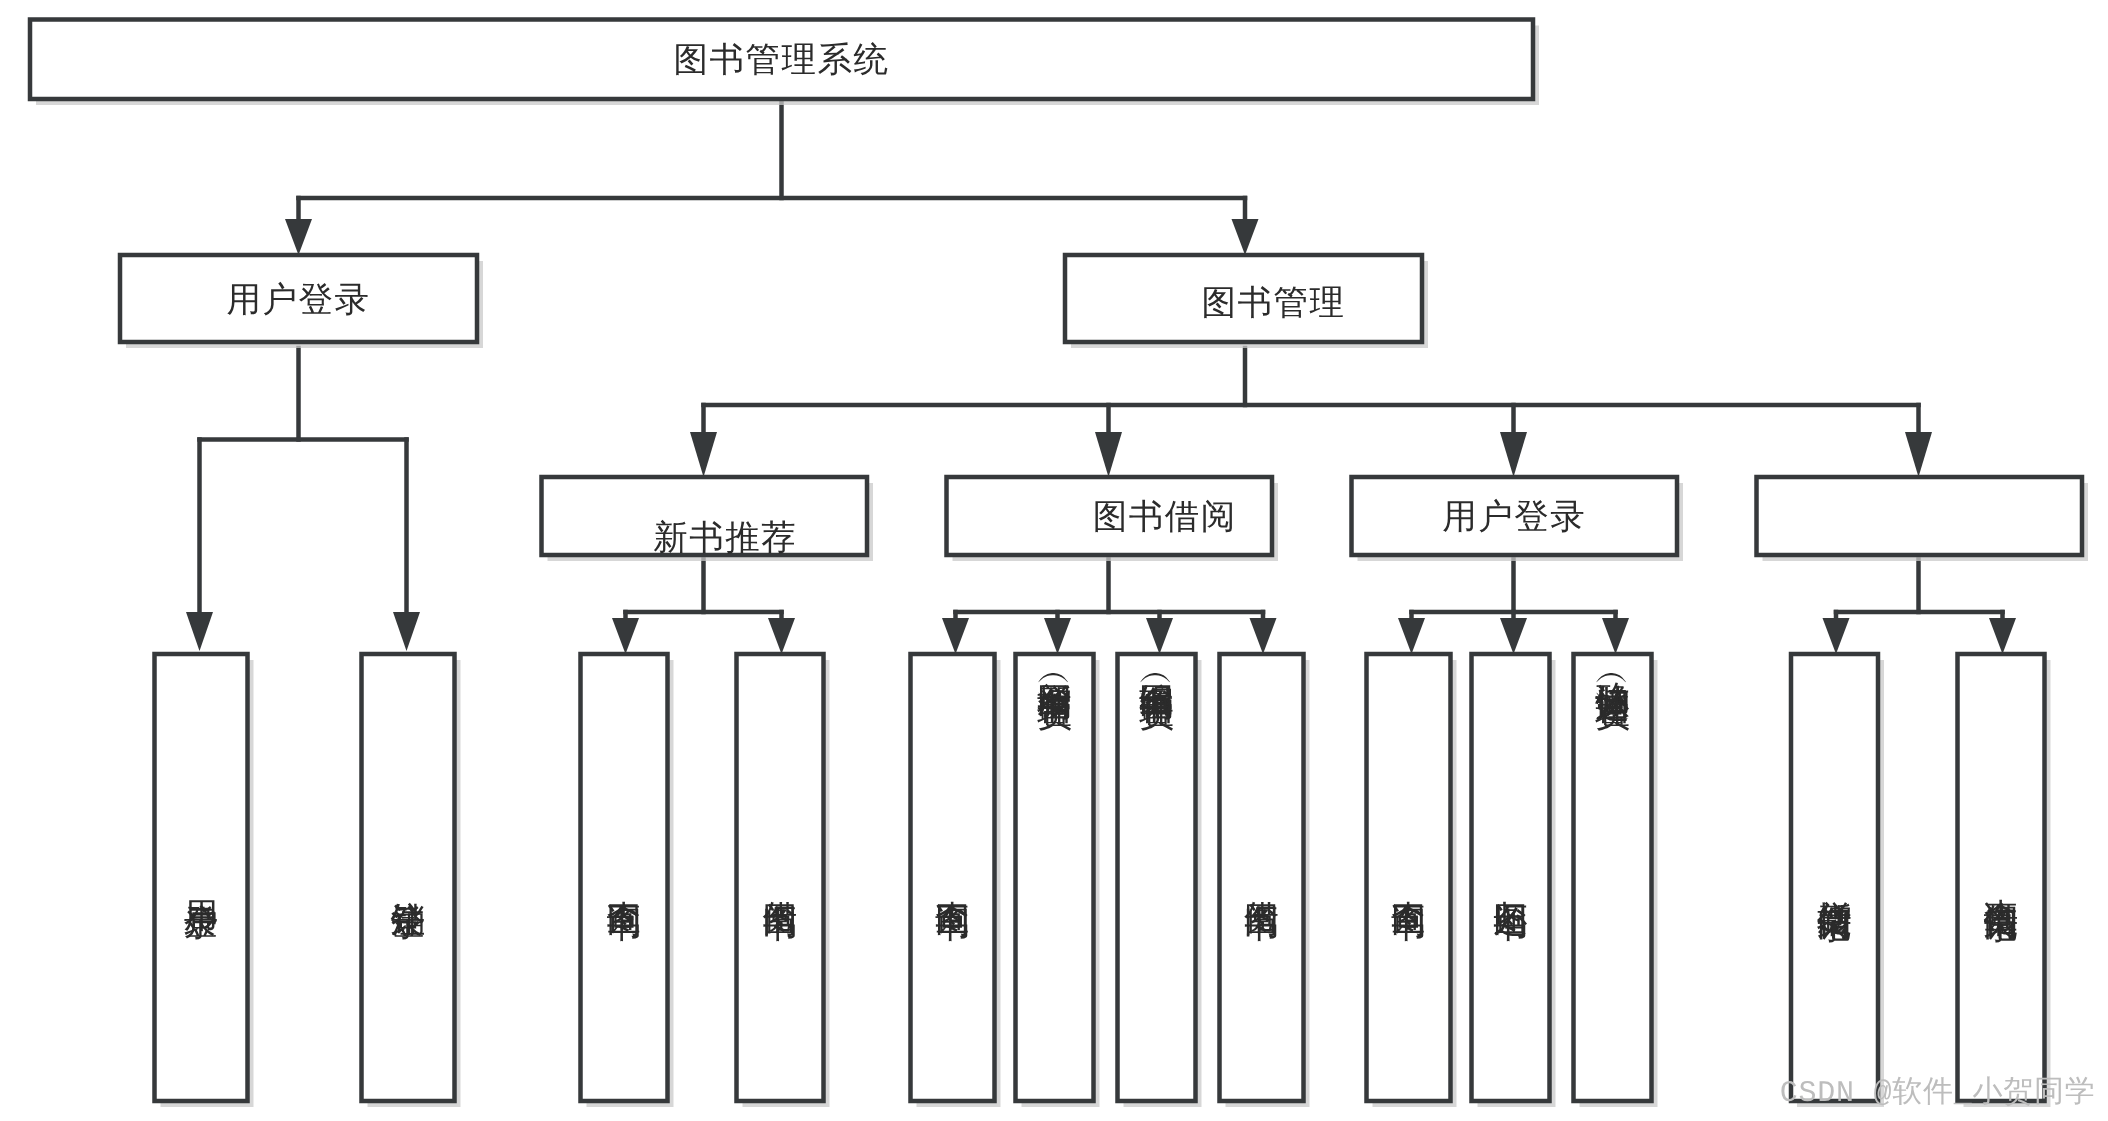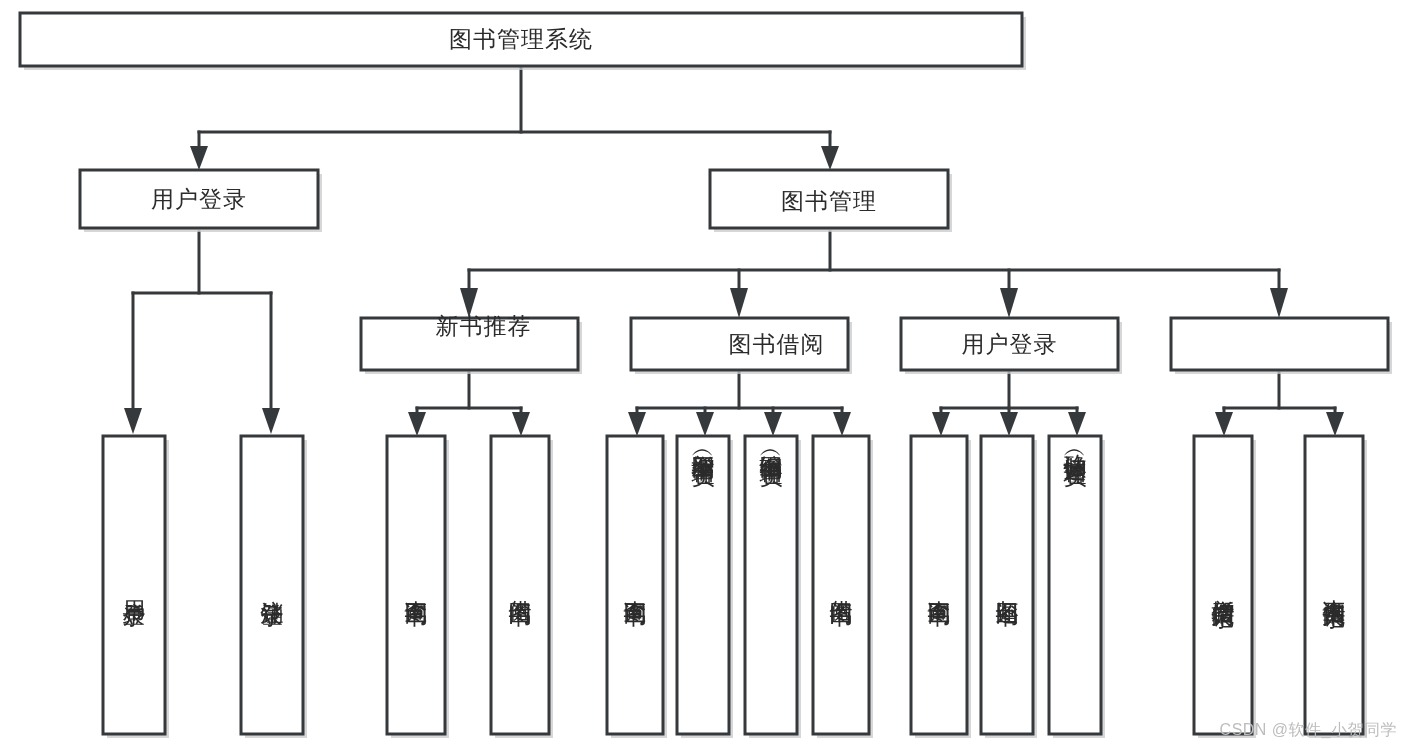--- a/index.html
+++ b/index.html
@@ -77,22 +77,22 @@
     font-family: "Liberation Sans", "DejaVu Sans", sans-serif;
     font-size: 23px;
     color: #2b2b2b;
     white-space: nowrap;
     letter-spacing: 1px;
   }
   #watermark {
     position: absolute;
     right: 8px;
     bottom: 6px;
-    font-family: Liberation Sans, sans-serif;
-    font-size: 16px;
+    font-family: Liberation Mono, monospace;
+    font-size: 20px;
     color: #bdbdbd;
     letter-spacing: 0.5px;
     white-space: nowrap;
   }
 </style>
 </head>
 <body>
 
 <div id="diagram-root">
 
@@ -226,25 +226,25 @@
   </svg>
 
   <div class="h-text-wrap" style="left:20px; top:13px; width:1002px; height:53px;">
     <span class="h-text">图书管理系统</span>
   </div>
 
   <div class="h-text-wrap" style="left:80px; top:170px; width:238px; height:58px;">
     <span class="h-text">用户登录</span>
   </div>
 
-  <div class="h-text-wrap" style="left:710px; top:170px; width:238px; height:62px;">
+  <div class="h-text-wrap" style="left:710px; top:170px; width:238px; height:62px;padding-left:20px;">
     <span class="h-text">图书管理</span>
   </div>
 
-  <div class="h-text-wrap" style="left:361px; top:300px; width:245px; height:52px;">
+  <div class="h-text-wrap" style="left:361px; top:332px; width:245px; height:52px;">
     <span class="h-text">新书推荐</span>
   </div>
 
   <div class="h-text-wrap" style="left:631px; top:318px; width:217px; height:52px;margin-left:37px;">
     <span class="h-text">图书借阅</span>
   </div>
 
   <div class="h-text-wrap" style="left:901px; top:318px; width:217px; height:52px;">
     <span class="h-text">用户登录</span>
   </div>

